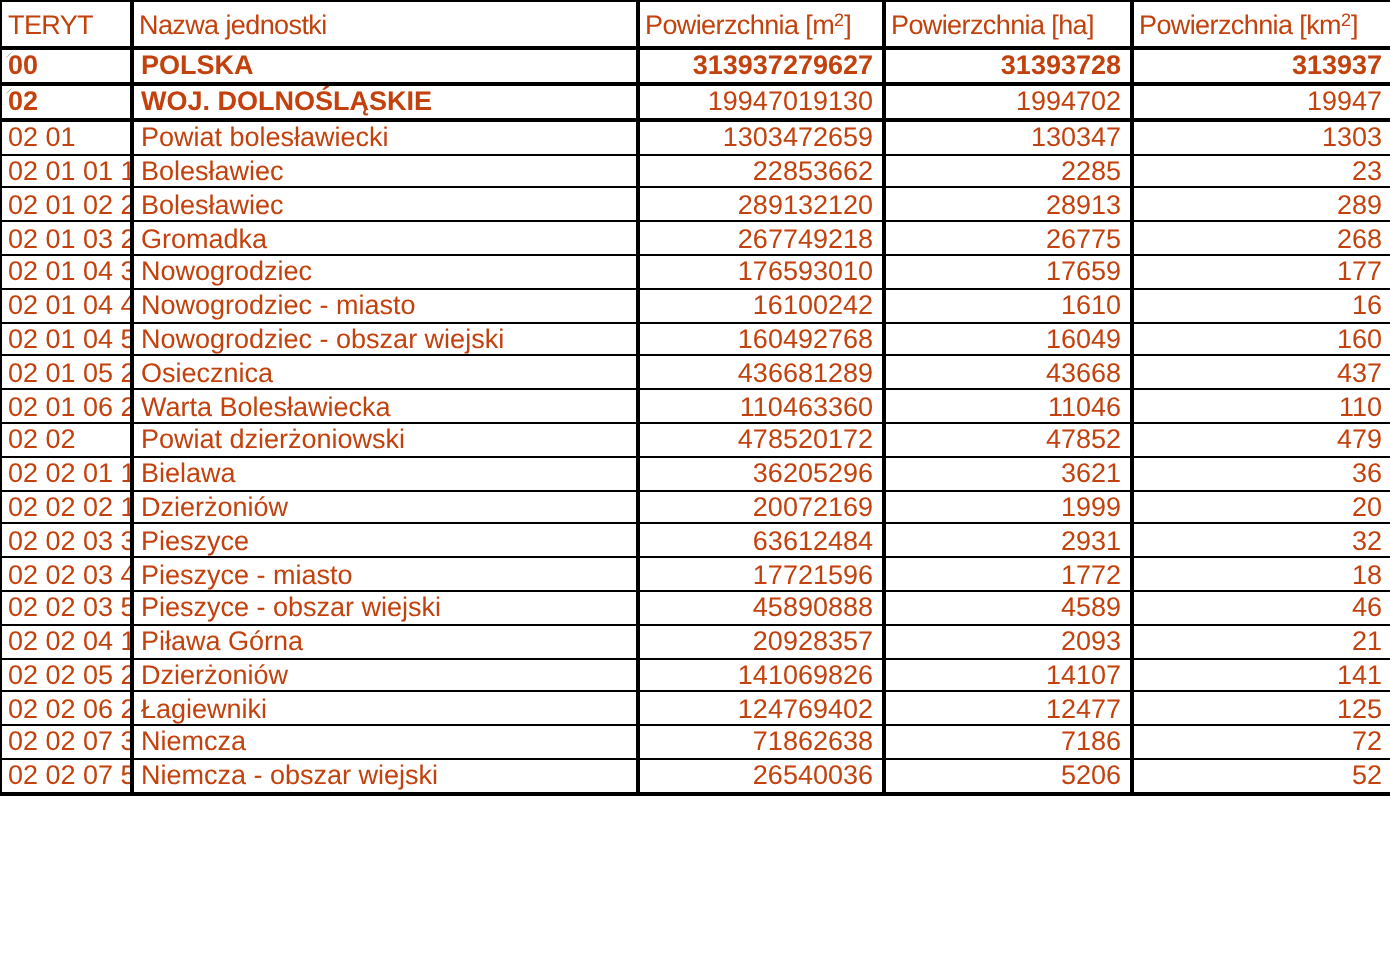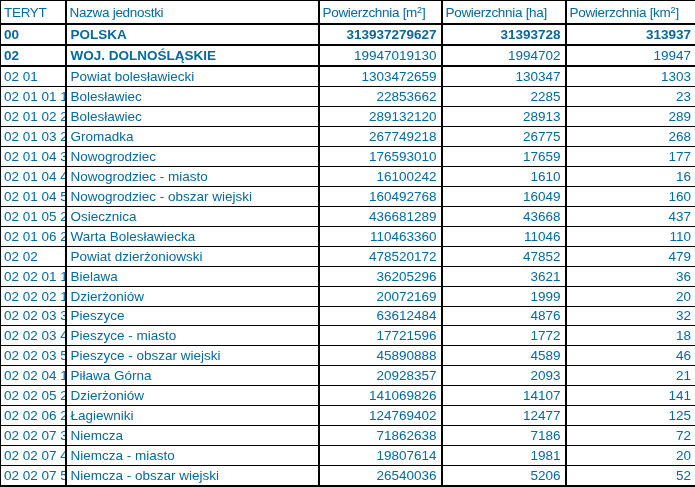--- a/index.html
+++ b/index.html
@@ -9,24 +9,24 @@
   }
   body {
     width: 695px;
     height: 487px;
     overflow: hidden;
   }
   table.area-table {
     border-collapse: collapse;
     table-layout: fixed;
     width: 695px;
-    height: 487px;
+    height: 398px;
     font-family: "Liberation Sans", "DejaVu Sans", sans-serif;
     font-size: 13.5px;
-    color: #0369a1;
+    color: #c2410c;
     background: #ffffff;
   }
   .area-table th, .area-table td {
     border: 1px solid #000000;
     border-left-width: 2px;
     border-right-width: 2px;
     padding: 0 3px;
     overflow: hidden;
     white-space: nowrap;
     vertical-align: middle;
@@ -191,21 +191,21 @@
         <td class="col-teryt"><span>02 02 02 1</span></td>
         <td class="col-name"><span>Dzierżoniów</span></td>
         <td class="col-m2"><span>20072169</span></td>
         <td class="col-ha"><span>1999</span></td>
         <td class="col-km2"><span>20</span></td>
       </tr>
       <tr>
         <td class="col-teryt"><span>02 02 03 3</span></td>
         <td class="col-name"><span>Pieszyce</span></td>
         <td class="col-m2"><span>63612484</span></td>
-        <td class="col-ha"><span>4876</span></td>
+        <td class="col-ha"><span>2931</span></td>
         <td class="col-km2"><span>32</span></td>
       </tr>
       <tr>
         <td class="col-teryt"><span>02 02 03 4</span></td>
         <td class="col-name"><span>Pieszyce - miasto</span></td>
         <td class="col-m2"><span>17721596</span></td>
         <td class="col-ha"><span>1772</span></td>
         <td class="col-km2"><span>18</span></td>
       </tr>
       <tr>
@@ -237,27 +237,20 @@
         <td class="col-km2"><span>125</span></td>
       </tr>
       <tr>
         <td class="col-teryt"><span>02 02 07 3</span></td>
         <td class="col-name"><span>Niemcza</span></td>
         <td class="col-m2"><span>71862638</span></td>
         <td class="col-ha"><span>7186</span></td>
         <td class="col-km2"><span>72</span></td>
       </tr>
       <tr>
-        <td class="col-teryt"><span>02 02 07 4</span></td>
-        <td class="col-name"><span>Niemcza - miasto</span></td>
-        <td class="col-m2"><span>19807614</span></td>
-        <td class="col-ha"><span>1981</span></td>
-        <td class="col-km2"><span>20</span></td>
-      </tr>
-      <tr>
         <td class="col-teryt"><span>02 02 07 5</span></td>
         <td class="col-name"><span>Niemcza - obszar wiejski</span></td>
         <td class="col-m2"><span>26540036</span></td>
         <td class="col-ha"><span>5206</span></td>
         <td class="col-km2"><span>52</span></td>
       </tr>
     </tbody>
 </table>
 
 </body></html>

